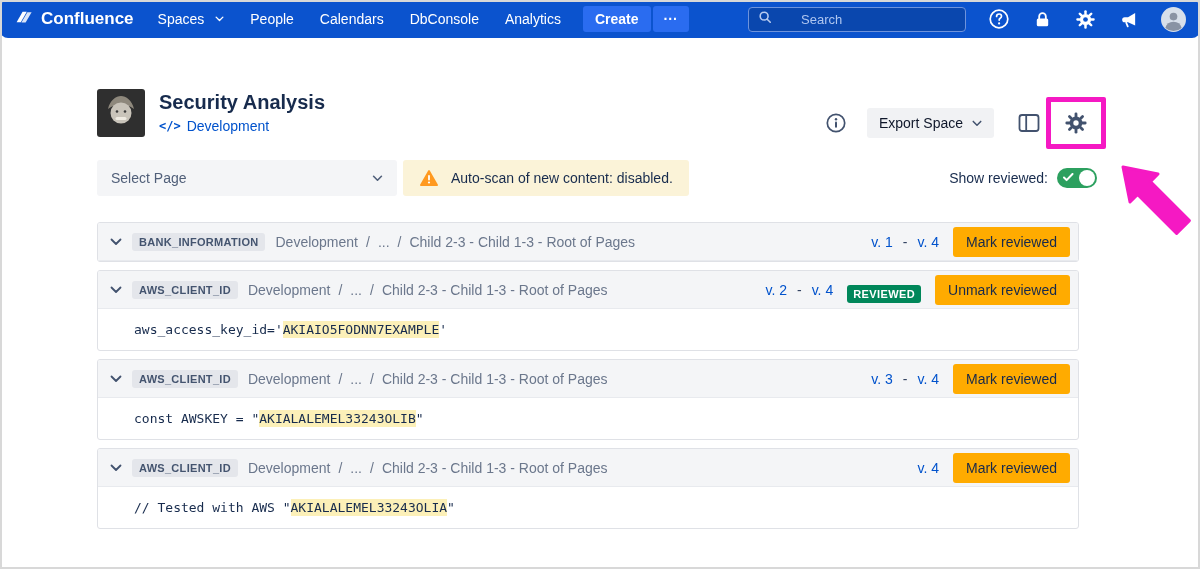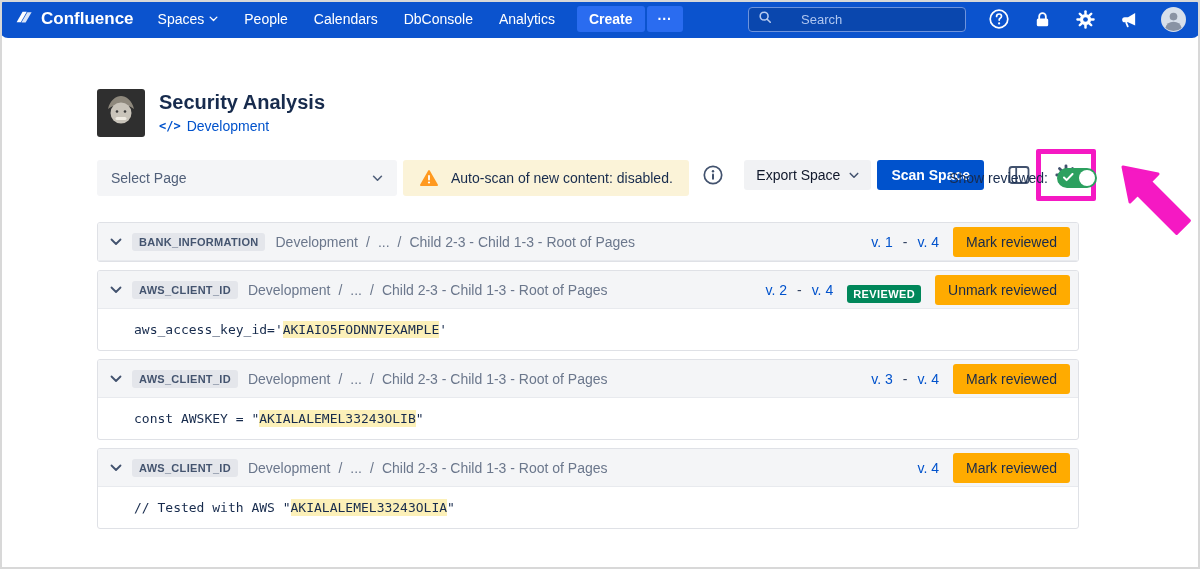--- a/index.html
+++ b/index.html
@@ -10,21 +10,21 @@
   }
   .frame { position:absolute; inset:0; border:2px solid #D8D8D8; pointer-events:none; z-index:60; }
 
   
   .navbar {
     position:absolute; left:0; top:0; right:0; height:38px;
     background:#0B53CE; display:flex; align-items:center; padding:0 14px; z-index:5;border-radius:8px;
   }
   .brand { display:flex; align-items:center; gap:7px; color:#fff; font-weight:700; font-size:17px; margin-right:24px; }
   .nav-links { display:flex; align-items:center; gap:26px; }
-  .nav-link { color:#fff; font-size:14px; font-weight:500; text-decoration:none; display:flex; align-items:center; gap:5px; cursor:pointer; }
+  .nav-link { color:#fff; font-size:14px; font-weight:500; text-decoration:none; display:flex; align-items:center; gap:11px; cursor:pointer; }
   .create-btn {
     margin-left:22px; height:26px; padding:0 12px; border:none; border-radius:3px;
     background:#2A6CF0; color:#fff; font-size:14px; font-weight:600; cursor:pointer;
     font-family:inherit;
   }
   .more-btn {
     margin-left:2px; height:26px; width:36px; border:none; border-radius:3px;
     background:#2A6CF0; color:#fff; font-size:14px; font-weight:700; cursor:pointer; font-family:inherit;
   }
   .search-box {
@@ -34,21 +34,21 @@
   .search-box input {
     background:transparent; border:none; outline:none; color:#fff; font-size:13px; width:100%;
     font-family:inherit;
     margin-left:22px;
   }
   .search-box input::placeholder { color:#AFC6F0; }
   .nav-icons { display:flex; align-items:center; gap:23px; margin-left:22px; }
   .icon-btn { background:none; border:none; cursor:pointer; display:flex; align-items:center; padding:0; }
 
   
-  .header-row { position:absolute; left:97px; top:89px; right:104px; display:flex; align-items:flex-start;flex-direction:column; }
+  .header-row { position:absolute; left:97px; top:89px; right:94px; display:flex; align-items:flex-start; }
   .space-title-wrap { display:flex; gap:14px; }
   .page-title { font-size:20px; font-weight:700; color:#172B4D; line-height:26px; }
   .space-link-row { display:flex; align-items:center; gap:6px; margin-top:3px; }
   .code-glyph { color:#0052CC; font-size:12px; font-weight:700; font-family:"DejaVu Sans Mono",monospace; }
   .space-link { color:#0052CC; font-size:14px; text-decoration:none; cursor:pointer; }
   .header-actions { display:flex; align-items:center; margin-left:auto; margin-top:8px; }
   .subtle-btn {
     height:30px; padding:8px 12px; border:none; border-radius:3px; background:#F1F2F4;
     color:#0f172a; font-size:14px; font-weight:500; display:flex; align-items:center; gap:9px;
     cursor:pointer; font-family:inherit;
@@ -224,21 +224,20 @@
           <circle cx="11" cy="7.2" r="1.2" fill="#42526E"></circle>
           <rect x="10" y="9.6" width="2" height="6.2" rx="1" fill="#42526E"></rect>
         </svg>
     </button>
     <button class="subtle-btn">
       <span>Export Space</span>
       <svg width="10" height="7" viewBox="0 0 12 8">
           <path d="M1.5 1.5L6 6l4.5-4.5" fill="none" stroke="#42526E" stroke-width="1.8" stroke-linecap="round" stroke-linejoin="round"></path>
         </svg>
     </button>
-    <button class="primary-btn">Scan Space</button>
     <button class="icon-btn board-btn">
       <svg width="22" height="20" viewBox="0 0 22 20">
           <rect x="1.5" y="2" width="19" height="16" rx="2.5" fill="none" stroke="#42526E" stroke-width="1.8"></rect>
           <line x1="8.2" y1="2.6" x2="8.2" y2="17.4" stroke="#42526E" stroke-width="1.8"></line>
         </svg>
     </button>
     <span class="anno-box">
       <button class="icon-btn">
         <svg width="24" height="24" viewBox="0 0 24 24">
           <g fill="#42526E">

